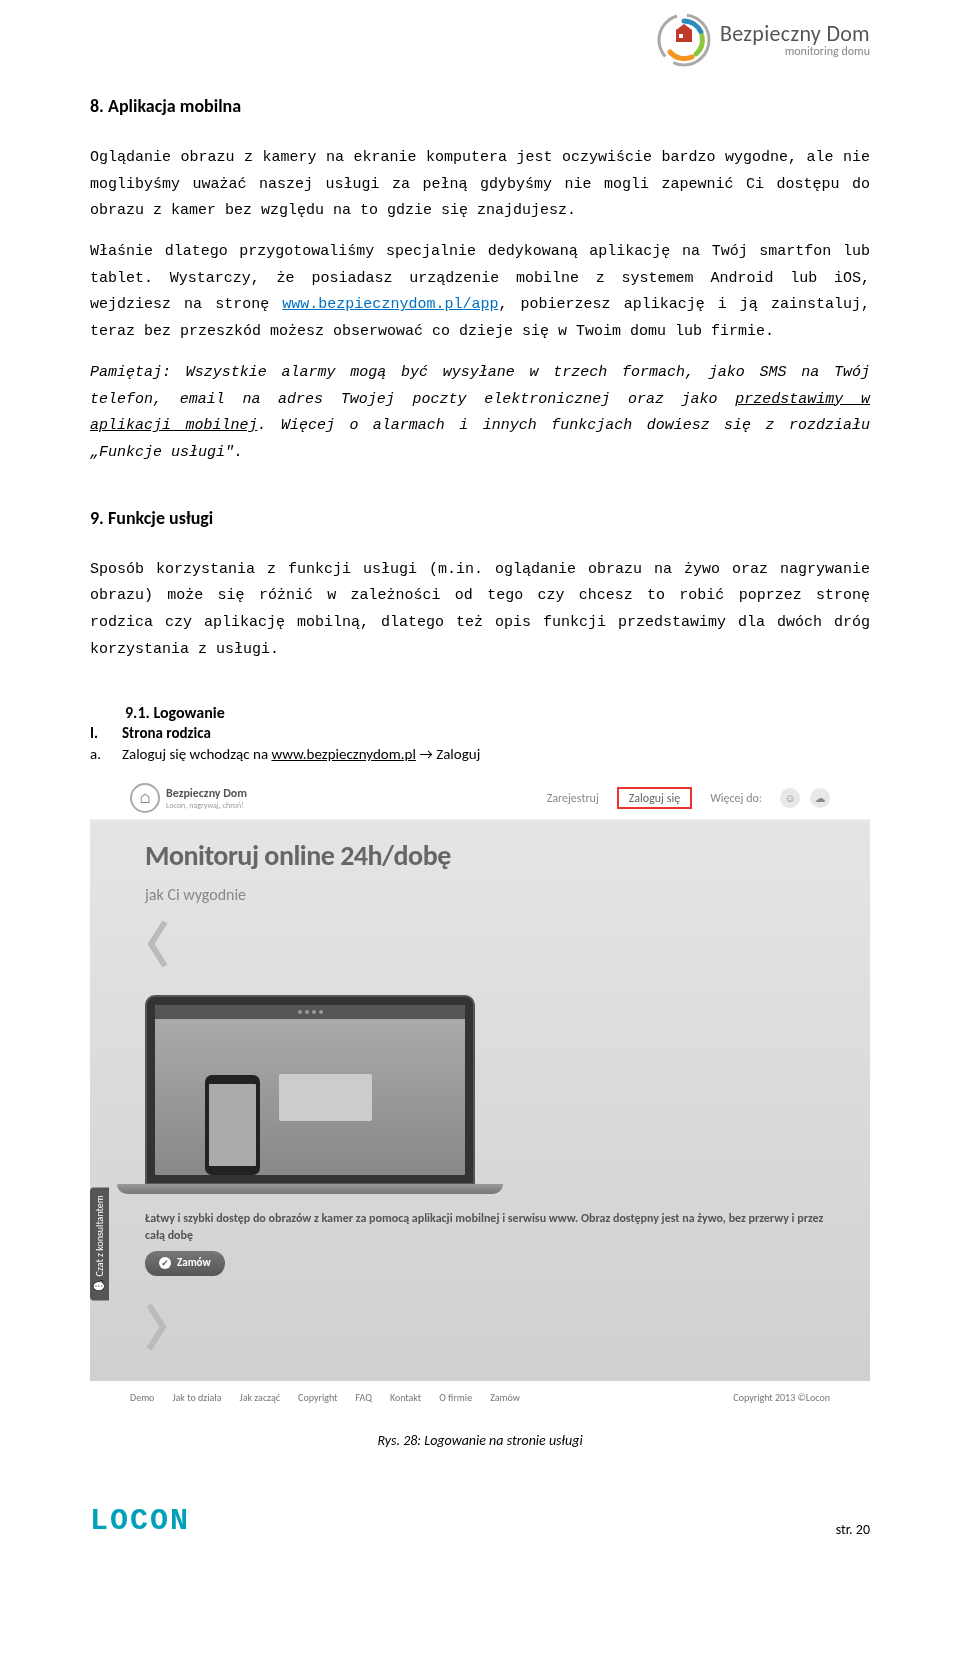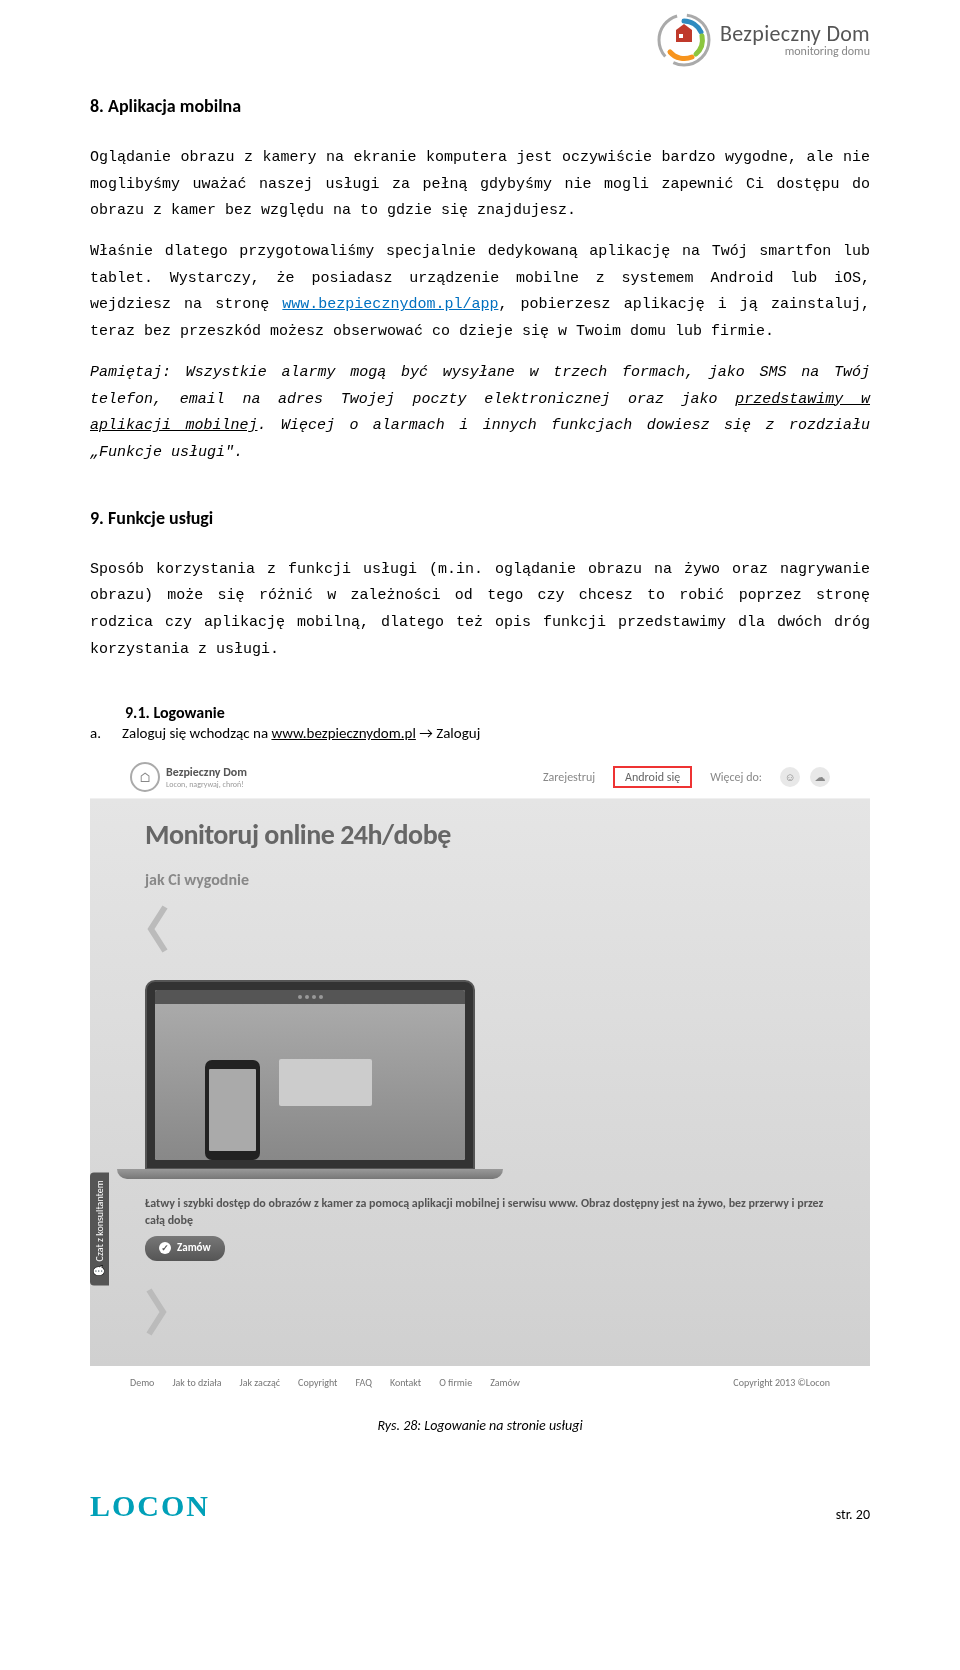--- a/index.html
+++ b/index.html
@@ -61,21 +61,21 @@
   .topbar-spacer { flex: 1; }
   .topbar-link { font-size: 12px; color: #888; padding: 3px 8px; }
   .topbar-link.highlight { border: 2px solid #e33; color: #666; padding: 2px 10px; }
   .topbar-badge { width: 20px; height: 20px; border-radius: 50%; background: #e8e8e8; display: flex; align-items: center; justify-content: center; font-size: 11px; color: #888; }
   .hero {
     background: linear-gradient(#e5e5e5, #d0d0d0);
     padding: 18px 40px 28px 55px;
     position: relative;
   }
   .hero h2 { font-size: 28px; color: #666; font-weight: 600; letter-spacing: -0.5px; }
-  .hero .sub { font-size: 16px; color: #888; font-weight: 700; margin-top: 18px; }
+  .hero .sub { font-size: 16px; color: #888; font-weight: 400; margin-top: 12px; }
   .hero-body { display: flex; align-items: flex-start; gap: 25px; margin-top: 14px; flex-direction: column; }
   .chev { width: 24px; height: 52px; cursor: pointer; }
   .chev svg { width: 100%; height: 100%; stroke: #bbb; stroke-width: 6; fill: none; }
   .laptop {
     width: 330px; height: 190px;
     background: #333;
     border-radius: 10px 10px 0 0;
     border: 2px solid #555;
     padding: 8px;
     position: relative;
@@ -123,21 +123,21 @@
     font-size: 10px; color: #777;
   }
   .bottombar .sp { flex: 1; }
   .caption { text-align: center; font-style: italic; font-size: 14px; margin-top: 18px; }
   .footer {
     margin-top: 55px;
     display: flex;
     align-items: flex-end;
     justify-content: space-between;
   }
-  .locon { font-size: 30px; font-weight: 800; color: #00a0b8; letter-spacing: 2px; font-family: Liberation Serif, serif; }
+  .locon { font-size: 30px; font-weight: 800; color: #00a0b8; letter-spacing: 2px; font-family: Liberation Mono, monospace; }
   .pagenum { font-size: 14px; color: #000; }
 </style>
 </head>
 <body>
 
 <div class="header-logo">
   <div class="logo-circle">
     <svg viewBox="0 0 56 56">
       <circle cx="28" cy="28" r="25" fill="none" stroke="#aaa" stroke-width="3" stroke-dasharray="50 10"></circle>
       <path d="M28 9 A19 19 0 0 1 45 20" fill="none" stroke="#2e8bc0" stroke-width="5" stroke-linecap="round"></path>
@@ -171,37 +171,40 @@
   <div class="spacer"></div>
 
   <h1 class="section">9.   Funkcje usługi</h1>
 
   <p class="body">Sposób korzystania z funkcji usługi (m.in. oglądanie obrazu na żywo oraz nagrywanie obrazu) może się różnić w zależności od tego czy chcesz to robić poprzez stronę rodzica czy aplikację mobilną, dlatego też opis funkcji przedstawimy dla dwóch dróg korzystania z usługi.</p>
 
   <div class="spacer"></div>
 
   <div class="indent1">
     <div class="subhead">9.1.  Logowanie</div>
+  </div>
+  <div class="list-line bold">
+    <span class="marker">I.</span><span>Strona rodzica</span>
   </div>
   <div class="list-line">
     <span class="marker">a.</span><span>Zaloguj się wchodząc na </span><span class="under">www.bezpiecznydom.pl</span><span> → Zaloguj</span>
   </div>
 
   <div class="screenshot">
     <div class="topbar">
       <div class="topbar-logo">
         <div class="mini-logo">⌂</div>
         <div class="topbar-text">
           <div class="l1">Bezpieczny Dom</div>
           <div class="l2">Locon, nagrywaj, chroń!</div>
         </div>
       </div>
       <div class="topbar-spacer"></div>
       <div class="topbar-link">Zarejestruj</div>
-      <div class="topbar-link highlight">Android się</div>
+      <div class="topbar-link highlight">Zaloguj się</div>
       <div class="topbar-link">Więcej do:</div>
       <div class="topbar-badge">☺</div>
       <div class="topbar-badge">☁</div>
     </div>
 
     <div class="hero">
       <h2>Monitoruj online 24h/dobę</h2>
       <div class="sub">jak Ci wygodnie</div>
       <div class="hero-body">
         <div class="chev"><svg viewBox="0 0 24 52">

